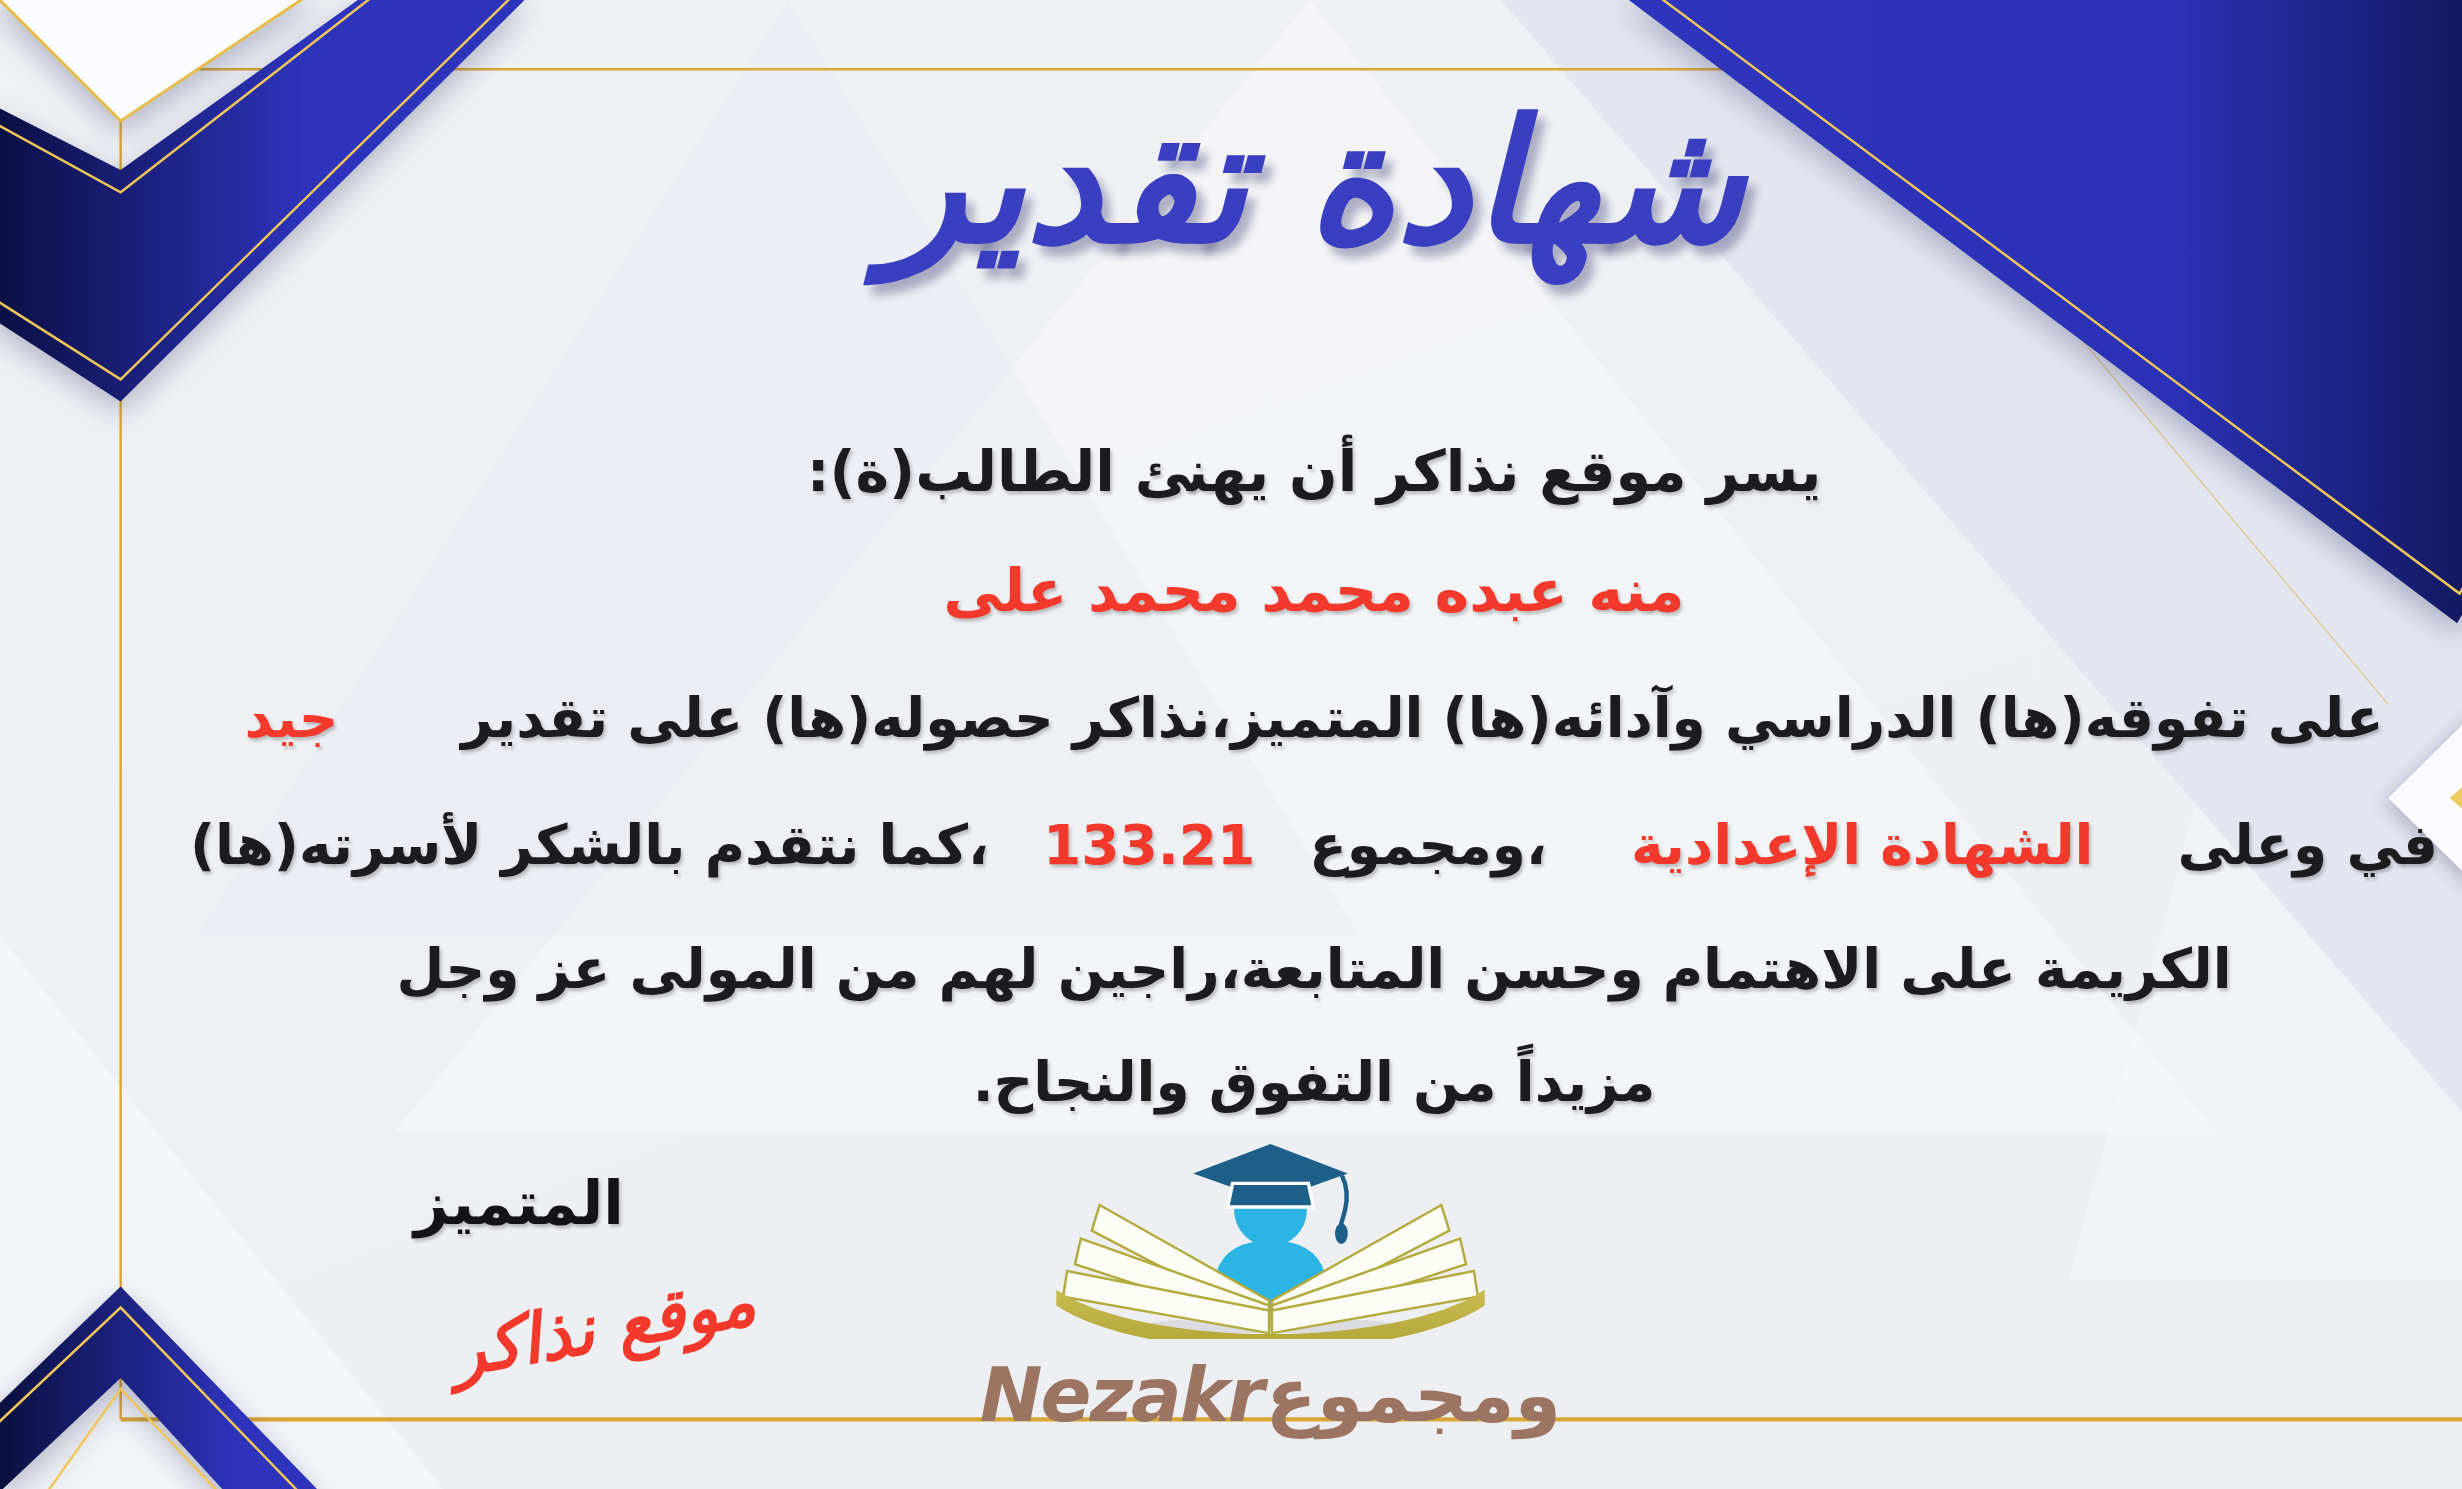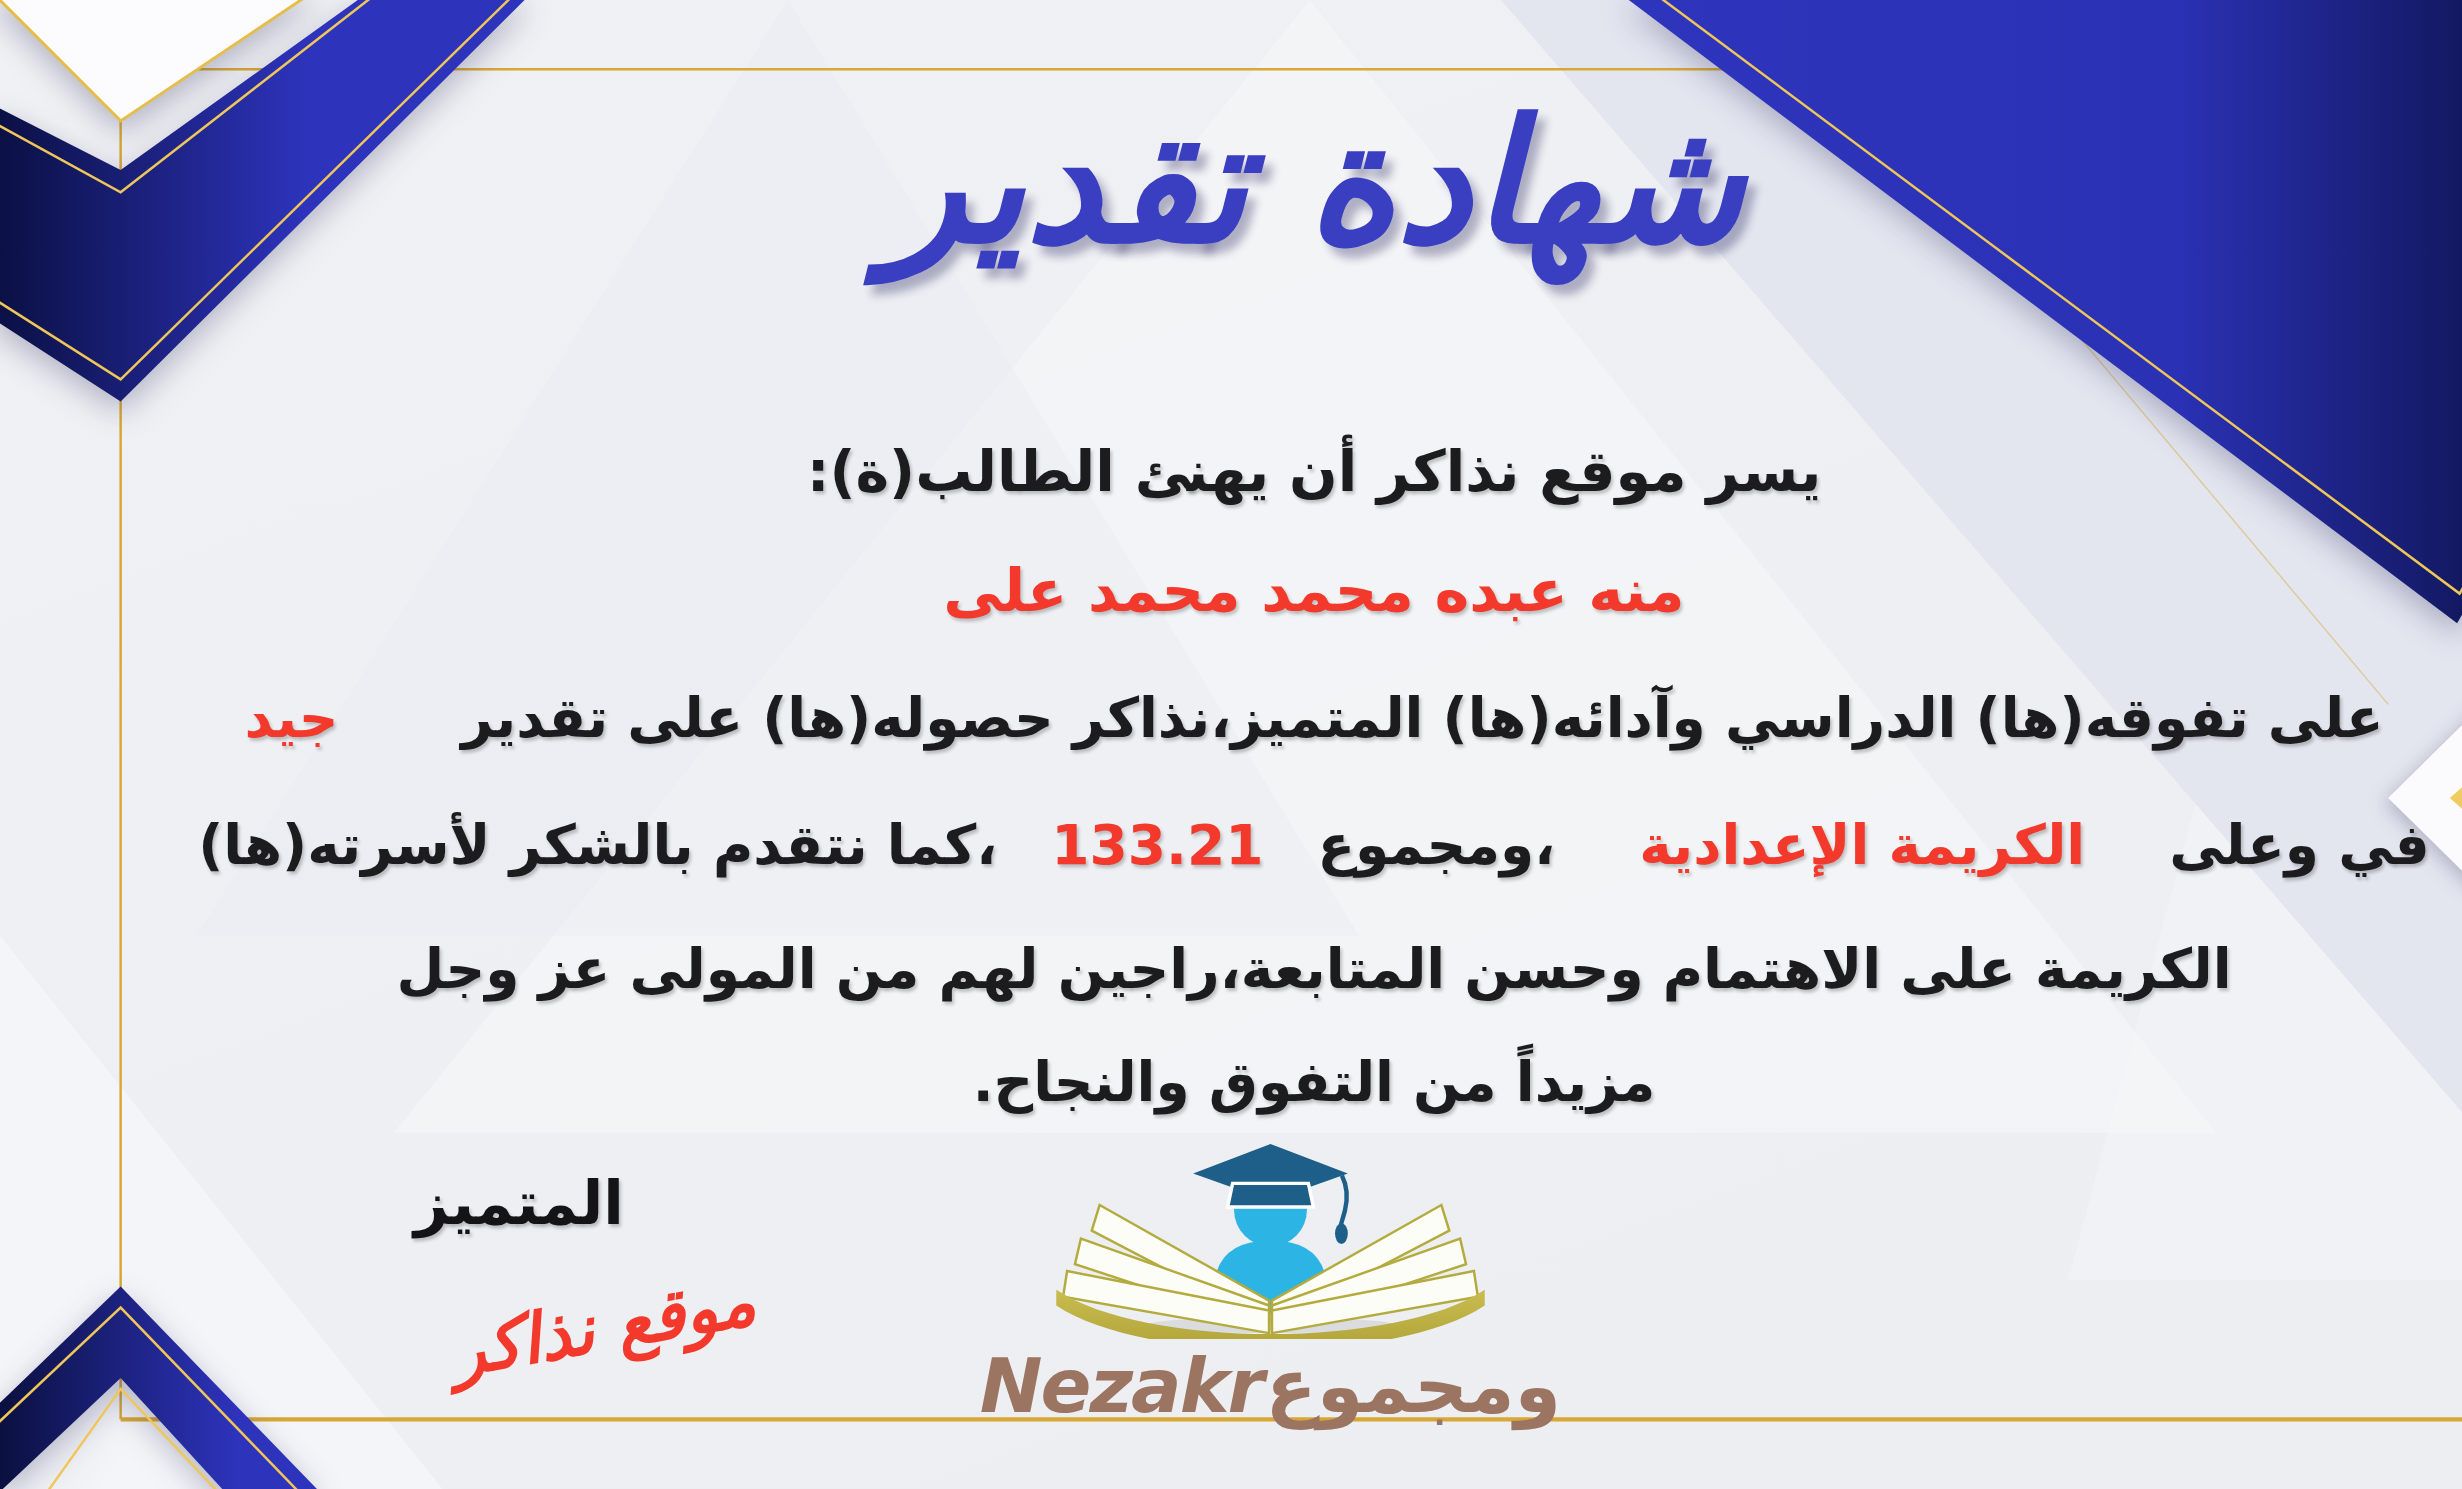--- a/index.html
+++ b/index.html
@@ -47,21 +47,21 @@
   .signature-script{
     position:absolute;left:357px;top:1286px;width:492px;text-align:center;direction:rtl;
     font-family:"DejaVu Serif",serif;font-style:italic;font-weight:bold;
     font-size:68px;color:var(--accent-red);transform:rotate(-10deg);
   }
 
   .logo{position:absolute;left:985px;top:1142px;width:571px;text-align:center;}
   .logo svg{display:block;margin:0 auto;}
   .brand-row{
     display:flex;direction:ltr;justify-content:center;align-items:baseline;gap:3px;
-    margin-top:3px;color:var(--brown);
+    margin-top:12px;color:var(--brown);
   }
   .brand-en{font-size:75px;font-weight:bold;font-style:italic;letter-spacing:-2px;}
   .brand-ar{font-size:75px;font-weight:bold;}
 </style>
 </head>
 <body>
 
 <div class="stage">
 
   <svg class="decor" width="2628" height="1490" viewBox="0 0 5337 3025">
@@ -130,21 +130,21 @@
   </svg>
 
   <div class="title">شهادة تقدير</div>
 
   <div class="line l1">يسر موقع نذاكر أن يهنئ الطالب(ة):</div>
 
   <div class="line l2">منه عبده محمد محمد على</div>
 
   <div class="line l3"><span>على تفوقه(ها) الدراسي وآدائه(ها) المتميز،نذاكر حصوله(ها) على تقدير</span><span class="gap-lg"></span><span class="red">جيد</span></div>
 
-  <div class="line l4"><span>في وعلى</span><span class="gap-md"></span><span class="red">الكريمة الإعدادية</span><span class="gap-md"></span><span>،ومجموع</span><span class="gap-sm"></span><span class="red">133.21</span><span class="gap-sm"></span><span>،كما نتقدم بالشكر لأسرته(ها)</span></div>
+  <div class="line l4"><span>في وعلى</span><span class="gap-md"></span><span class="red">الشهادة الإعدادية</span><span class="gap-md"></span><span>،ومجموع</span><span class="gap-sm"></span><span class="red">133.21</span><span class="gap-sm"></span><span>،كما نتقدم بالشكر لأسرته(ها)</span></div>
 
   <div class="line l5">الكريمة على الاهتمام وحسن المتابعة،راجين لهم من المولى عز وجل</div>
 
   <div class="line l6">مزيداً من التفوق والنجاح.</div>
 
   <div class="signature-label">المتميز</div>
   <div class="signature-script">موقع نذاكر</div>
 
   <div class="logo">
     <svg width="547" height="197" viewBox="0 0 1110 400">

